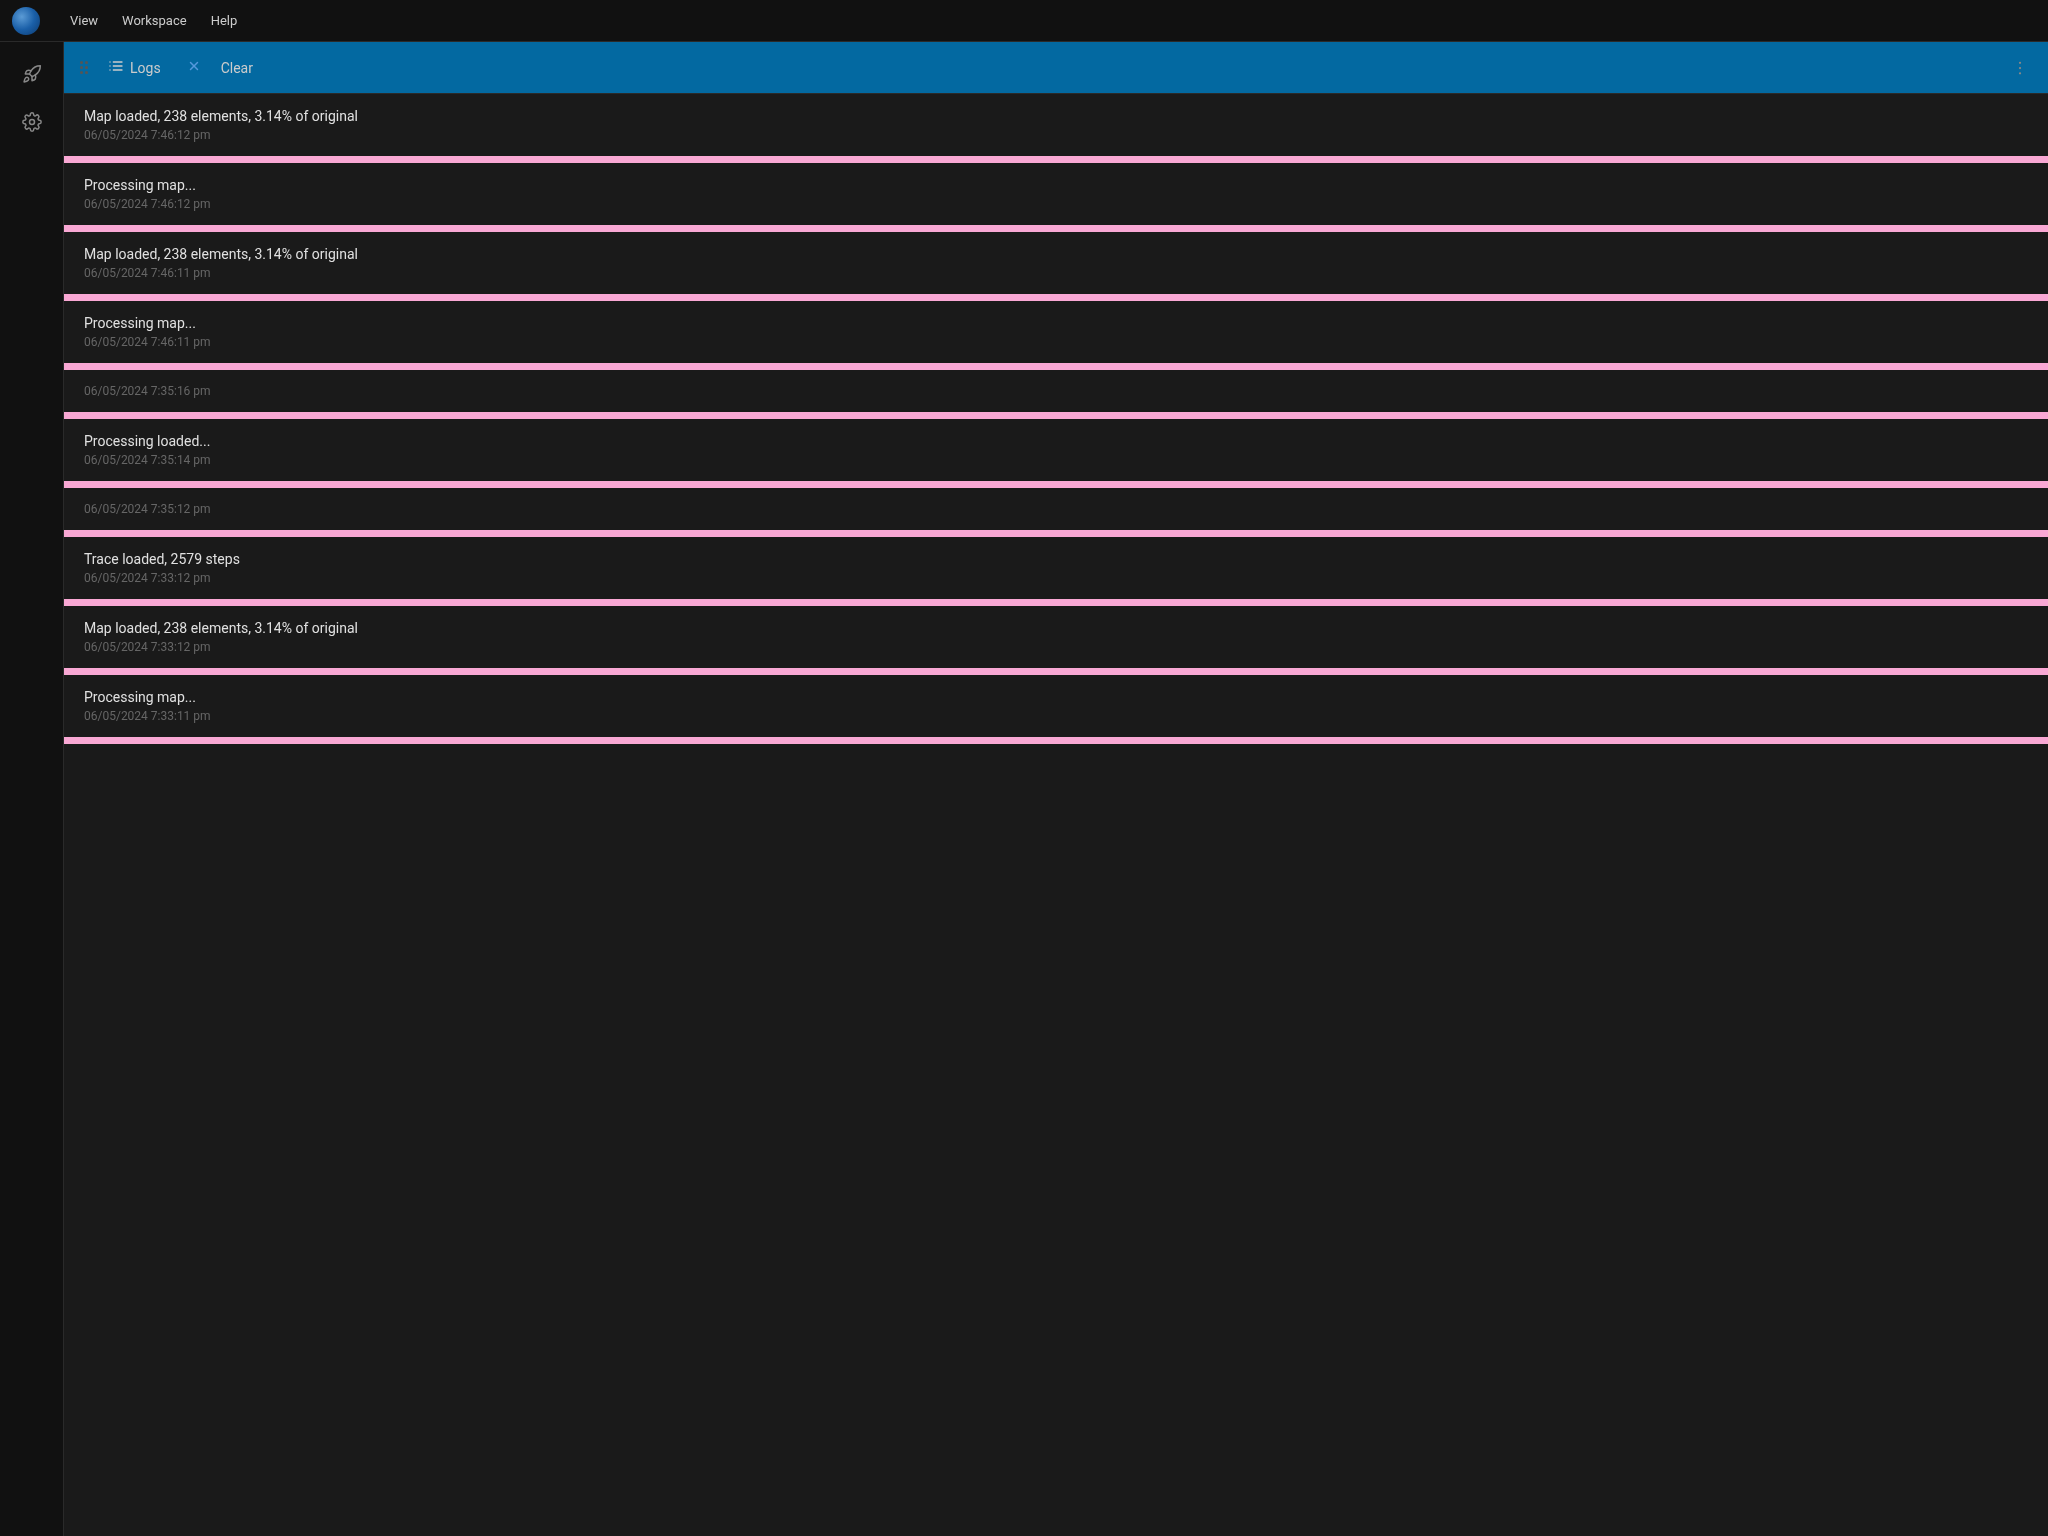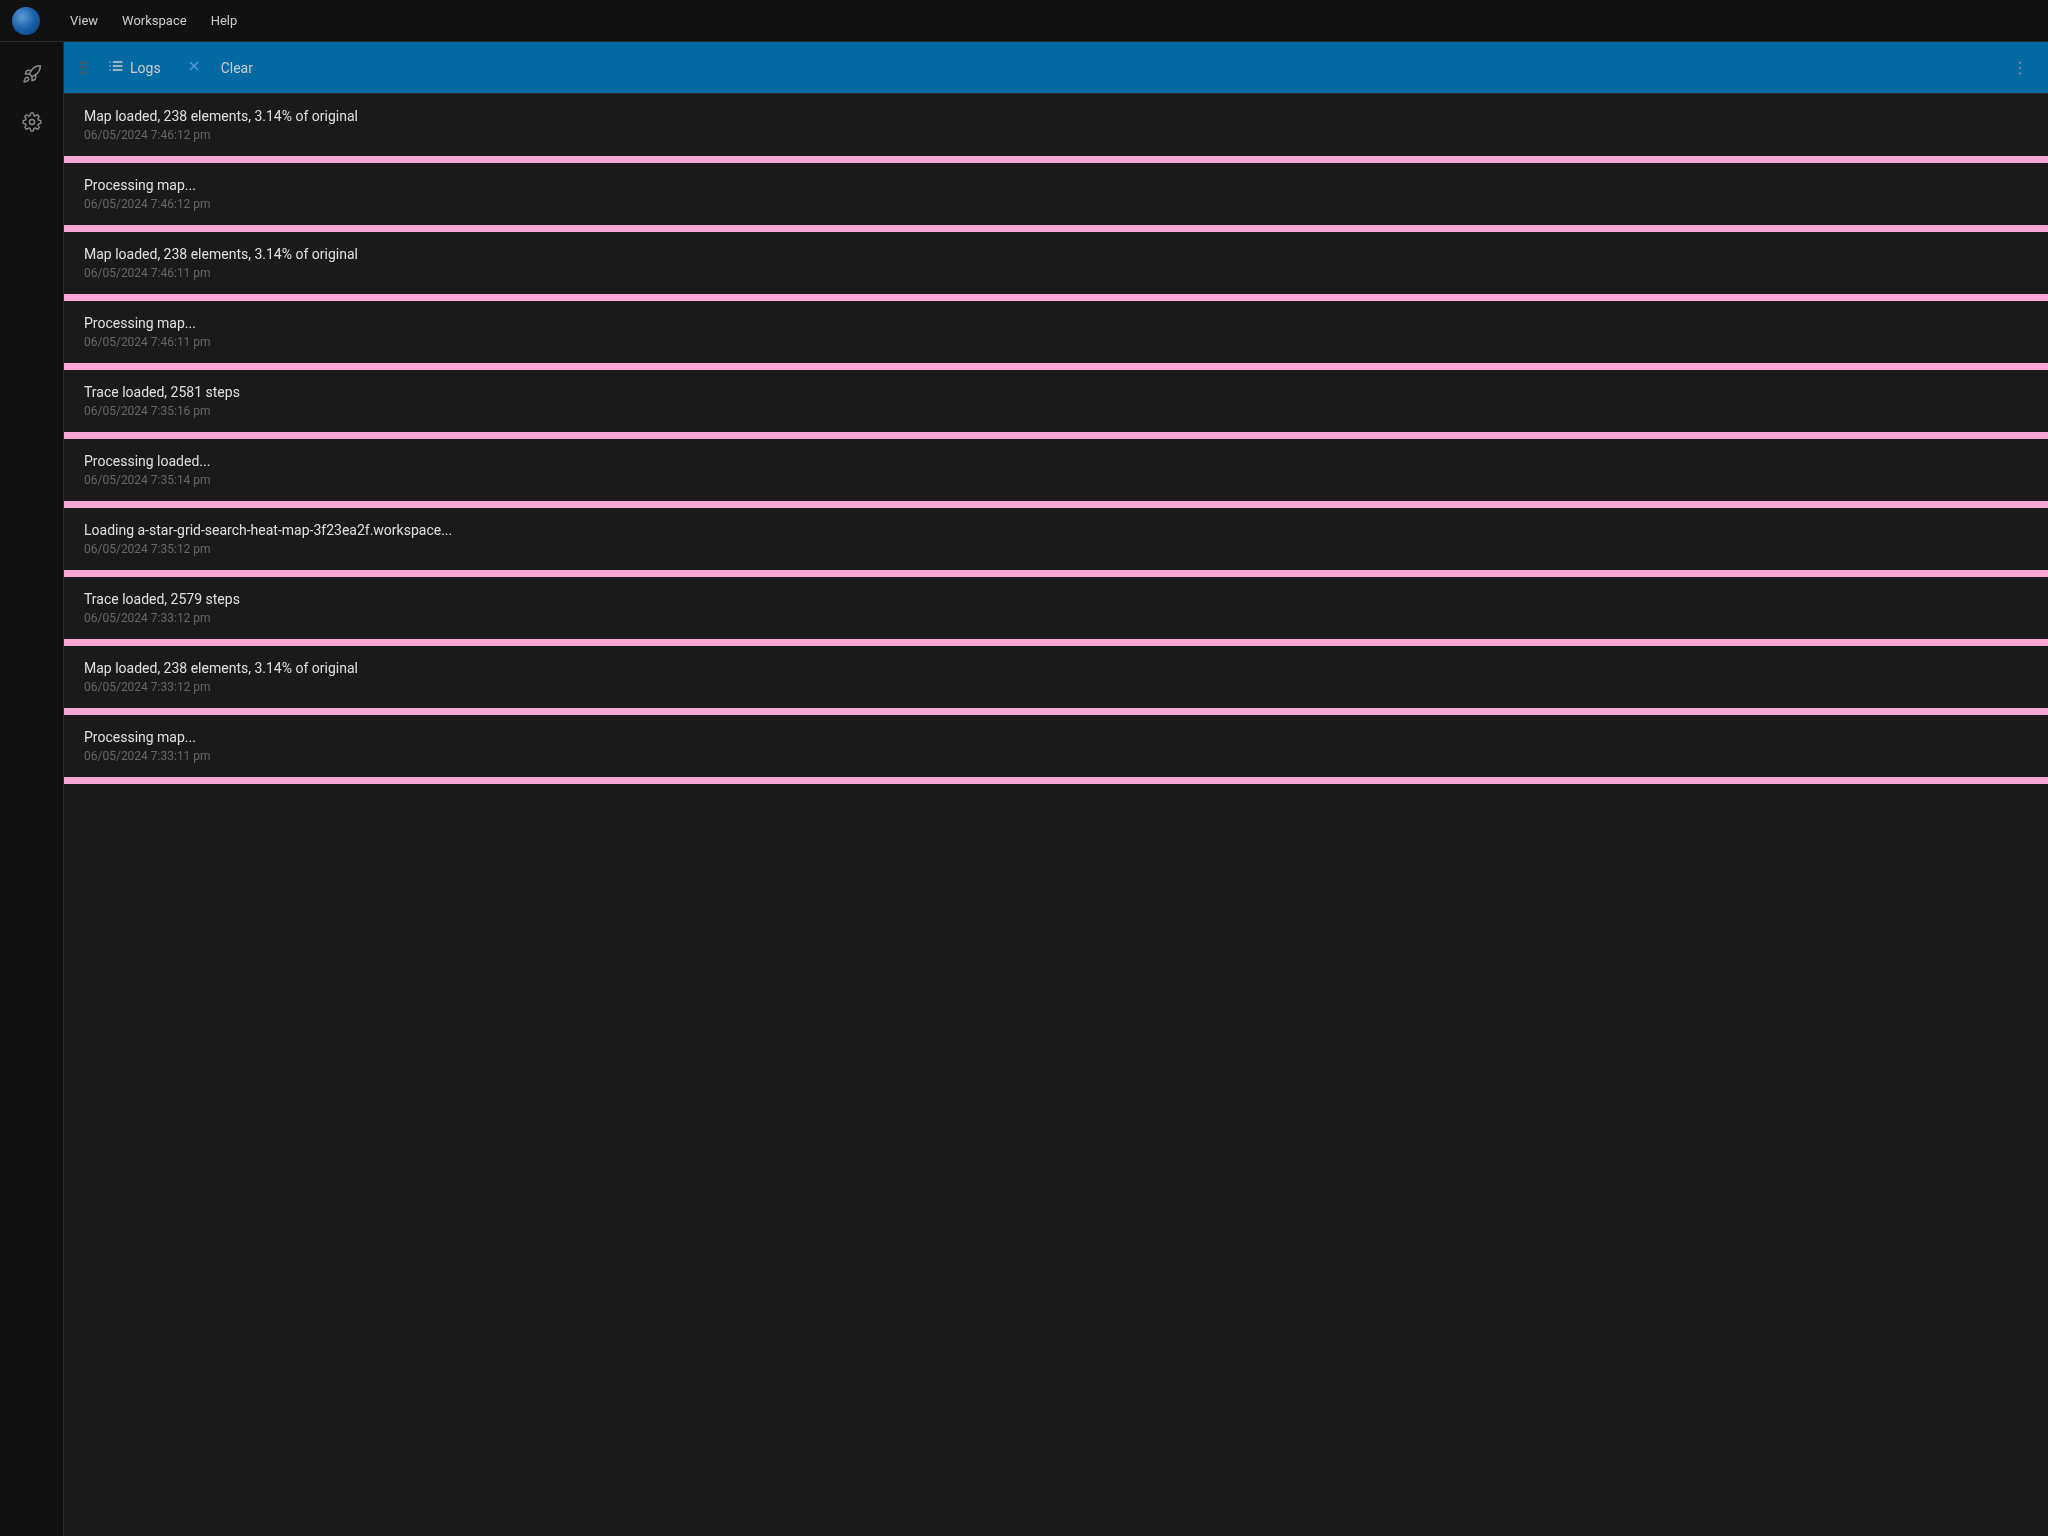--- a/index.html
+++ b/index.html
@@ -309,29 +309,27 @@
         </div>
         <div class="log-entry">
           <div class="log-message">Map loaded, 238 elements, 3.14% of original</div>
           <div class="log-timestamp">06/05/2024 7:46:11 pm</div>
         </div>
         <div class="log-entry">
           <div class="log-message">Processing map...</div>
           <div class="log-timestamp">06/05/2024 7:46:11 pm</div>
         </div>
         <div class="log-entry">
-          <div class="log-message">Trace loaded, 2581 steps</div>
           <div class="log-timestamp">06/05/2024 7:35:16 pm</div>
         </div>
         <div class="log-entry">
           <div class="log-message">Processing loaded...</div>
           <div class="log-timestamp">06/05/2024 7:35:14 pm</div>
         </div>
         <div class="log-entry">
-          <div class="log-message">Loading a-star-grid-search-heat-map-3f23ea2f.workspace...</div>
           <div class="log-timestamp">06/05/2024 7:35:12 pm</div>
         </div>
         <div class="log-entry">
           <div class="log-message">Trace loaded, 2579 steps</div>
           <div class="log-timestamp">06/05/2024 7:33:12 pm</div>
         </div>
         <div class="log-entry">
           <div class="log-message">Map loaded, 238 elements, 3.14% of original</div>
           <div class="log-timestamp">06/05/2024 7:33:12 pm</div>
         </div>

